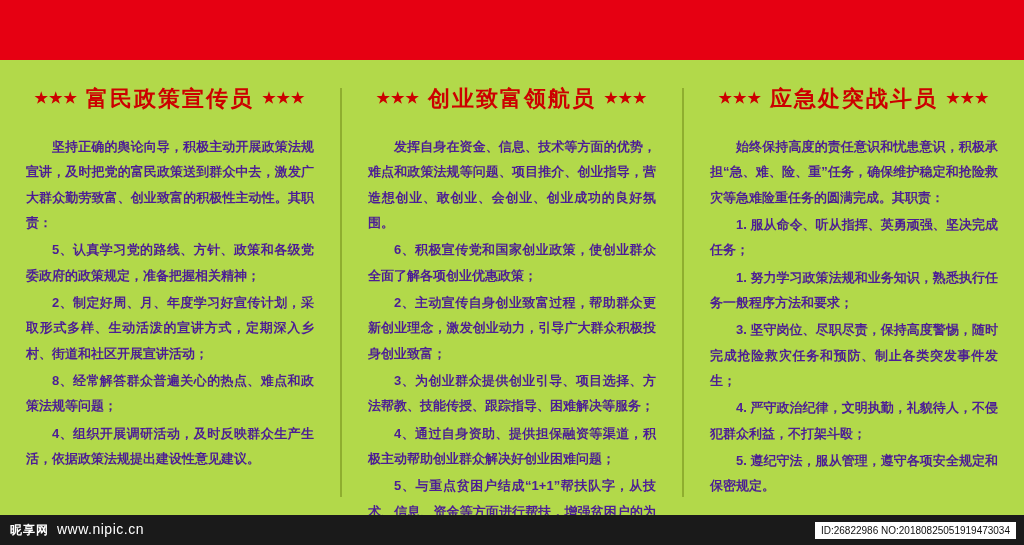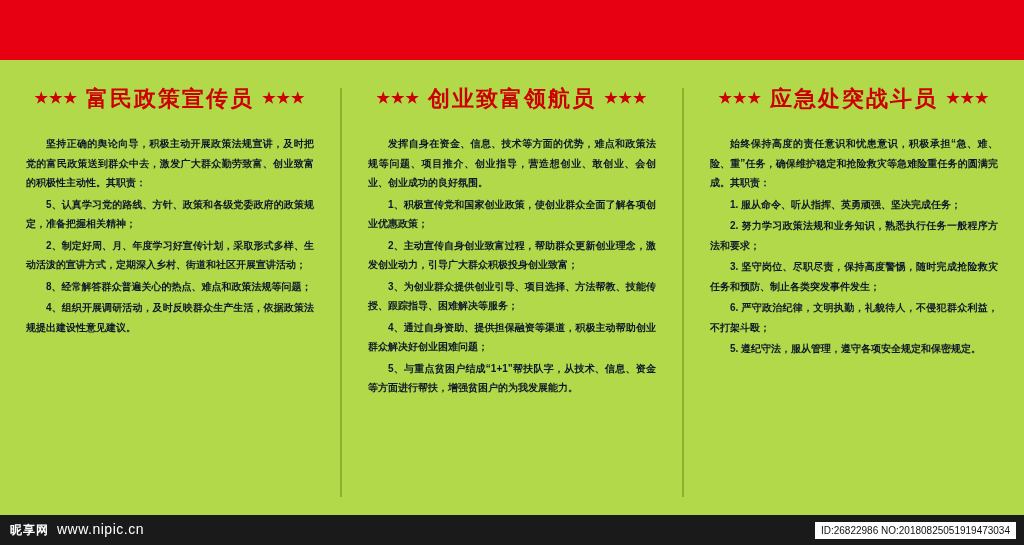--- a/index.html
+++ b/index.html
@@ -62,22 +62,22 @@
     margin-bottom: 20px;
     font-family: "Liberation Sans", sans-serif;
   }
   .col-title .stars {
     color: #cc0000;
     font-size: 15px;
     letter-spacing: 1px;
     vertical-align: 3px;
   }
   .col-body {
-    color: #0f172a;
-    font-size: 10px;
+    color: #4c1d95;
+    font-size: 13px;
     line-height: 1.95;
     text-align: justify;
     font-weight: bold;
     font-family: "Liberation Sans", sans-serif;
   }
   .col-body p {
     margin: 0 0 2px 0;
     text-indent: 2em;
   }
   .bottom-bar {
@@ -145,42 +145,42 @@
     <div class="col-divider"></div>
 
     <div class="column">
       <div class="col-title">
         <span class="stars">★★★</span>
         <span>创业致富领航员</span>
         <span class="stars">★★★</span>
       </div>
       <div class="col-body">
         <p>发挥自身在资金、信息、技术等方面的优势，难点和政策法规等问题、项目推介、创业指导，营造想创业、敢创业、会创业、创业成功的良好氛围。</p>
-        <p>1、积极宣传党和国家创业政策，使创业群众全面了解各项创业优惠政策；</p>
+        <p>6、积极宣传党和国家创业政策，使创业群众全面了解各项创业优惠政策；</p>
         <p>2、主动宣传自身创业致富过程，帮助群众更新创业理念，激发创业动力，引导广大群众积极投身创业致富；</p>
         <p>3、为创业群众提供创业引导、项目选择、方法帮教、技能传授、跟踪指导、困难解决等服务；</p>
         <p>4、通过自身资助、提供担保融资等渠道，积极主动帮助创业群众解决好创业困难问题；</p>
         <p>5、与重点贫困户结成“1+1”帮扶队字，从技术、信息、资金等方面进行帮扶，增强贫困户的为我发展能力。</p>
       </div>
     </div>
 
     <div class="col-divider"></div>
 
     <div class="column">
       <div class="col-title">
         <span class="stars">★★★</span>
         <span>应急处突战斗员</span>
         <span class="stars">★★★</span>
       </div>
       <div class="col-body">
         <p>始终保持高度的责任意识和忧患意识，积极承担“急、难、险、重”任务，确保维护稳定和抢险救灾等急难险重任务的圆满完成。其职责：</p>
         <p>1. 服从命令、听从指挥、英勇顽强、坚决完成任务；</p>
-        <p>2. 努力学习政策法规和业务知识，熟悉执行任务一般程序方法和要求；</p>
+        <p>1. 努力学习政策法规和业务知识，熟悉执行任务一般程序方法和要求；</p>
         <p>3. 坚守岗位、尽职尽责，保持高度警惕，随时完成抢险救灾任务和预防、制止各类突发事件发生；</p>
-        <p>6. 严守政治纪律，文明执勤，礼貌待人，不侵犯群众利益，不打架斗殴；</p>
+        <p>4. 严守政治纪律，文明执勤，礼貌待人，不侵犯群众利益，不打架斗殴；</p>
         <p>5. 遵纪守法，服从管理，遵守各项安全规定和保密规定。</p>
       </div>
     </div>
 
   </div>
 
   <div class="bottom-bar">
     <div class="brand">
       <span class="brand-cn">昵享网</span>
       <span class="brand-url">www.nipic.cn</span>

